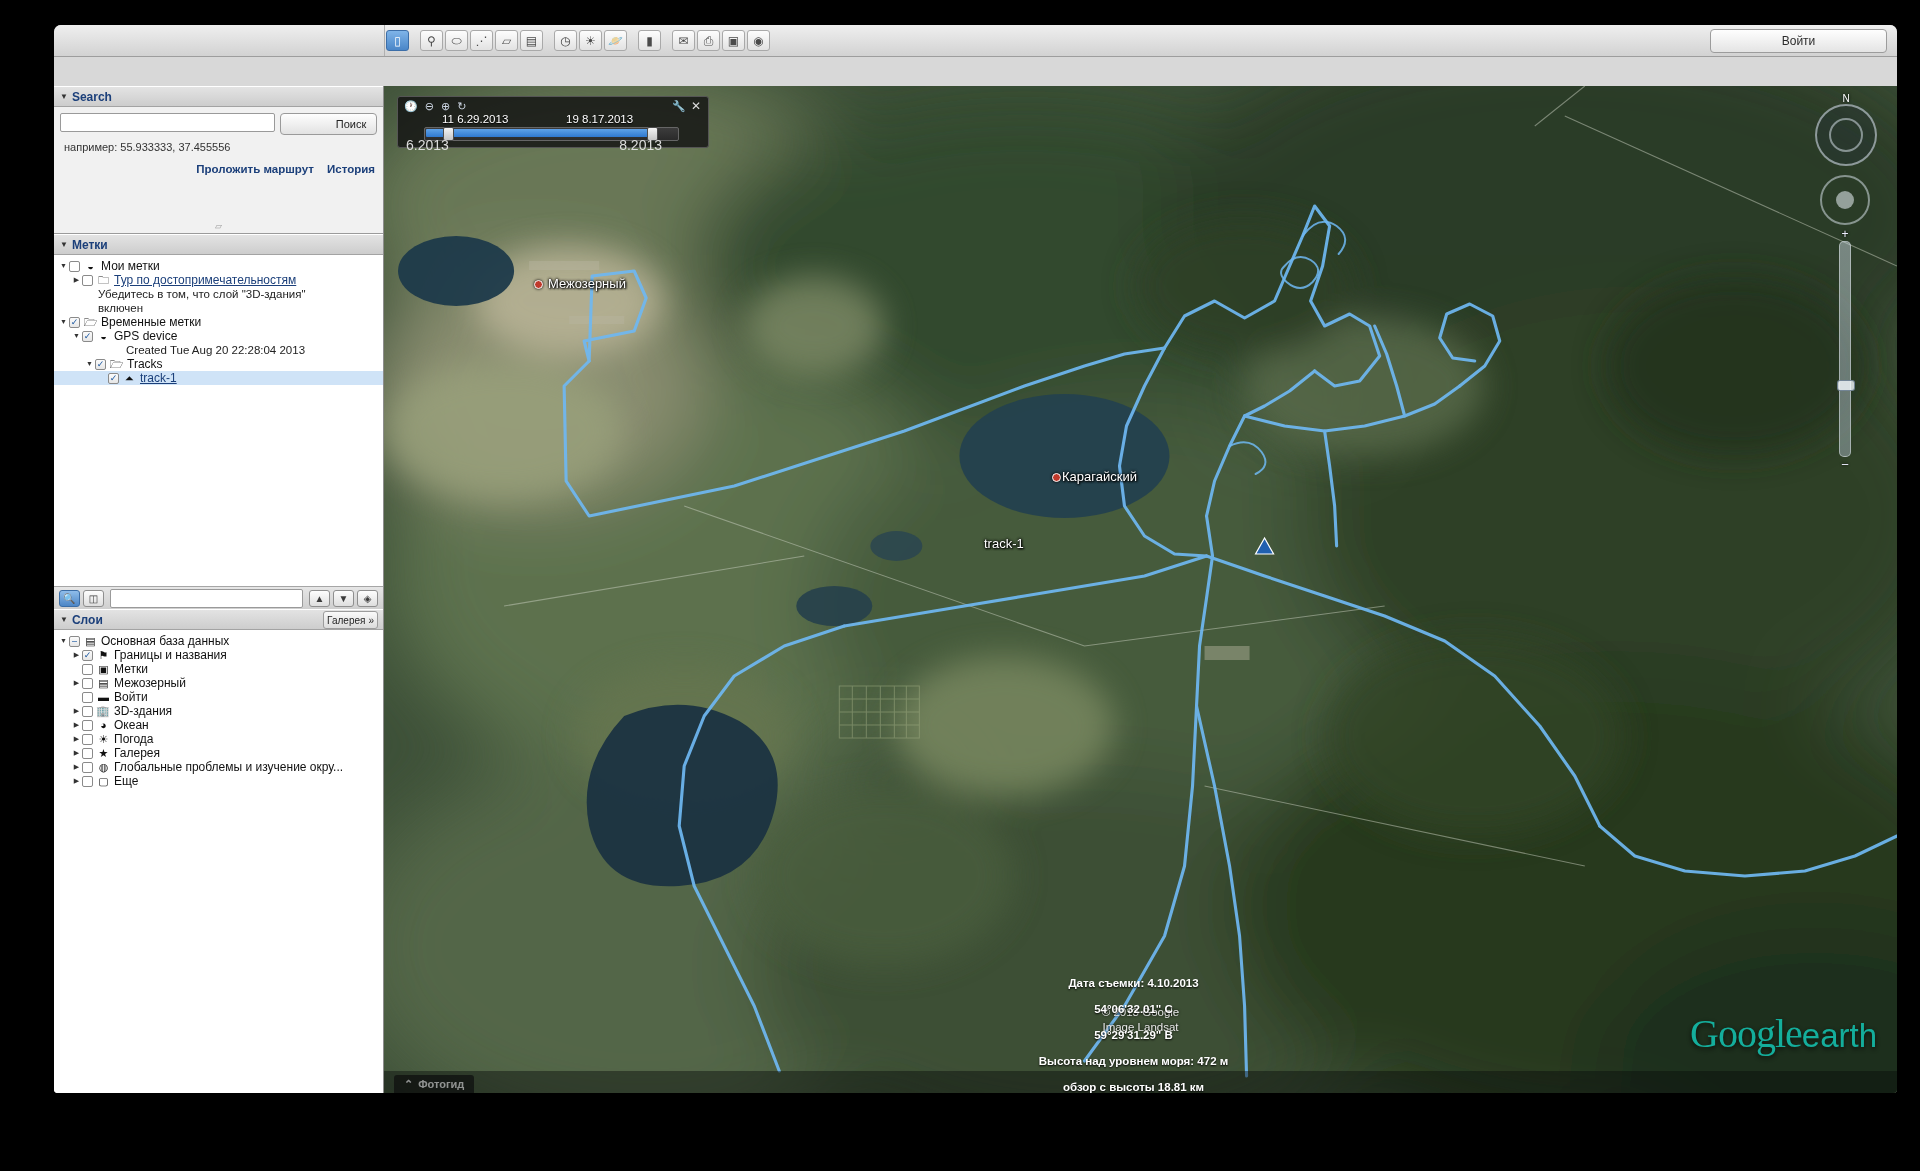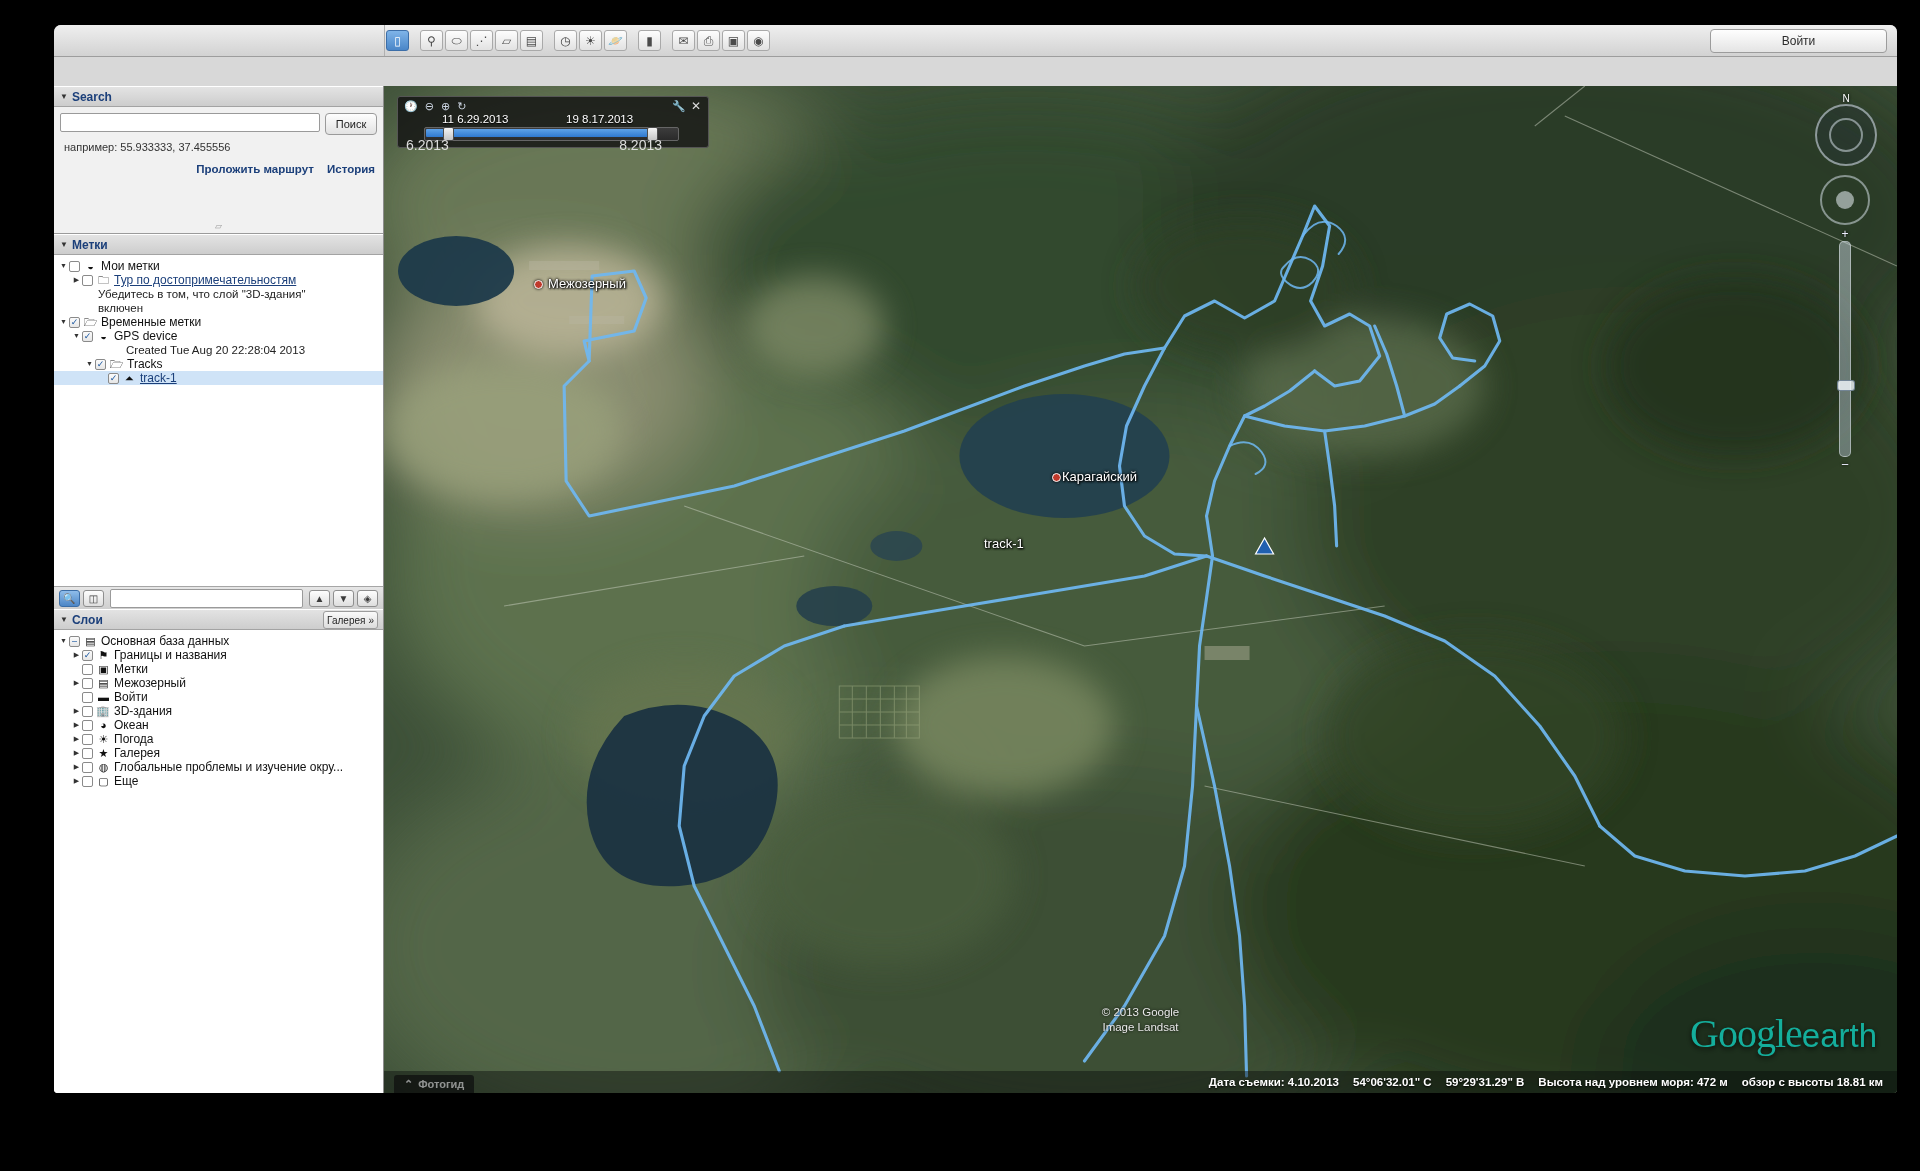--- a/index.html
+++ b/index.html
@@ -51,21 +51,21 @@
           border:1px solid #9c9c9c;border-radius:3px;background:linear-gradient(#fafafa,#dcdcdc);
           font-size:10px;color:#222;font-weight:normal;padding:0 3px;gap:3px;}
 
   
   #searchpanel{background:#f1f1f1;border-bottom:1px solid #9b9b9b;}
   .srow{display:flex;padding:6px 6px 2px 6px;gap:5px;}
   #searchinput{flex:1;height:19px;border:1px solid #9a9a9a;border-radius:2px;background:#fff;
                font-size:12px;padding:0 4px;box-sizing:border-box;}
   #searchbtn{width:50px;height:20px;border:1px solid #9a9a9a;border-radius:4px;
              background:linear-gradient(#fefefe,#e2e2e2);font-size:11px;color:#222;
-             display:flex;align-items:center;justify-content:center;}
+             display:flex;align-items:center;justify-content:center;padding-left:45px;}
   .hint{font-size:11px;color:#333;padding:4px 0 0 10px;}
   .links{text-align:right;padding:10px 8px 0 0;font-size:11.5px;color:#1b3f7a;}
   .links span{margin-left:10px;font-weight:600;}
   .searchfill{height:58px;background:#f1f1f1;position:relative;}
   .grip{position:absolute;left:50%;bottom:2px;transform:translateX(-50%);
         font-size:9px;color:#999;}
 
   
   .tree{background:#fff;font-size:12px;color:#111;padding:4px 0 0 0;flex:0 0 auto;}
   #placestree{height:327px;overflow:hidden;}
@@ -152,21 +152,21 @@
 
   
   #copy{position:absolute;left:50%;bottom:58px;transform:translateX(-50%);
         text-align:center;color:#e8e8e8;font-size:11.5px;line-height:15px;
         text-shadow:0 0 3px #000;}
 
   
   #statusbar{position:absolute;left:0;right:0;bottom:0;height:22px;
              background:rgba(8,14,10,.45);display:flex;align-items:center;
              justify-content:flex-end;gap:14px;padding-right:14px;
-             color:#fff;font-size:11.5px;font-weight:bold;text-shadow:0 1px 2px #000;}
+             color:#fff;font-size:11.5px;font-weight:bold;text-shadow:0 1px 2px #000;flex-direction:column;}
   #statusbar .val{font-weight:bold;}
   #photoguide{position:absolute;left:10px;bottom:0;height:18px;
               background:rgba(20,20,20,.78);color:#fff;font-size:11px;font-weight:bold;
               display:flex;align-items:center;gap:5px;padding:0 10px;border-radius:3px 3px 0 0;}
 </style>
 </head>
 <body>
 
 <div id="app">
 

